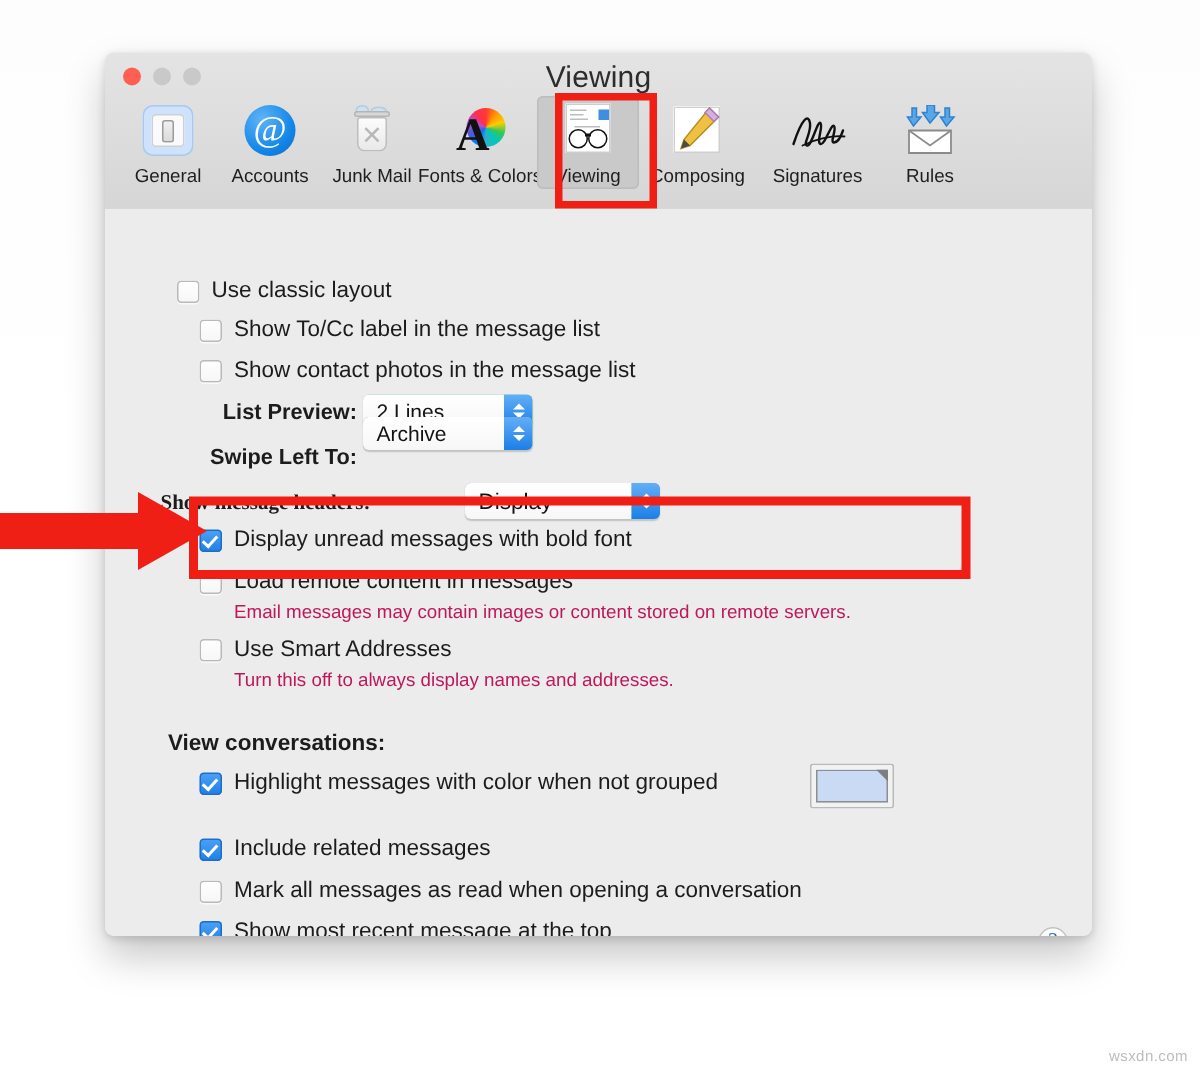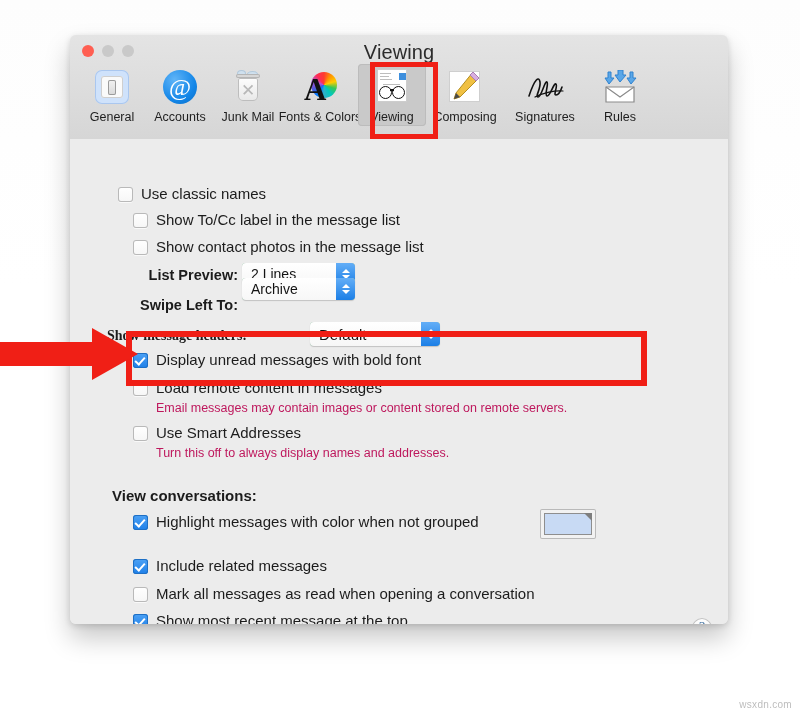--- a/index.html
+++ b/index.html
@@ -371,21 +371,21 @@
         <div class="tb-label">Rules</div>
       </div>
 
     </div>
   </div>
 
   <div class="content">
 
     <div class="row" style="left:48px; top:46px;">
       <div class="cb"></div>
-      <div class="lbl">Use classic names</div>
+      <div class="lbl">Use classic layout</div>
     </div>
 
     <div class="row" style="left:63px; top:72px;">
       <div class="cb"></div>
       <div class="lbl">Show To/Cc label in the message list</div>
     </div>
 
     <div class="row" style="left:63px; top:99px;">
       <div class="cb"></div>
       <div class="lbl">Show contact photos in the message list</div>
@@ -404,21 +404,21 @@
     <div class="popup" style="position:absolute; left:172px; top:139px; width:113px;">
       <div class="val">Archive</div>
       <div class="arrows">
           <i class="up"></i>
           <i class="down"></i>
         </div>
     </div>
 
     <div style="position:absolute; left:37px; top:189px; font-size:14px;font-family:Liberation Serif, serif;" class="fieldlabel">Show message headers:</div>
     <div class="popup" style="position:absolute; left:240px; top:183px; width:130px; height:24px;">
-      <div class="val" style="font-size:15px">Default</div>
+      <div class="val" style="font-size:15px">Display</div>
       <div class="arrows">
           <i class="up"></i>
           <i class="down"></i>
         </div>
     </div>
 
     <div class="row" style="left:63px; top:212px;">
       <div class="cb on"></div>
       <div class="lbl">Display unread messages with bold font</div>
     </div>

